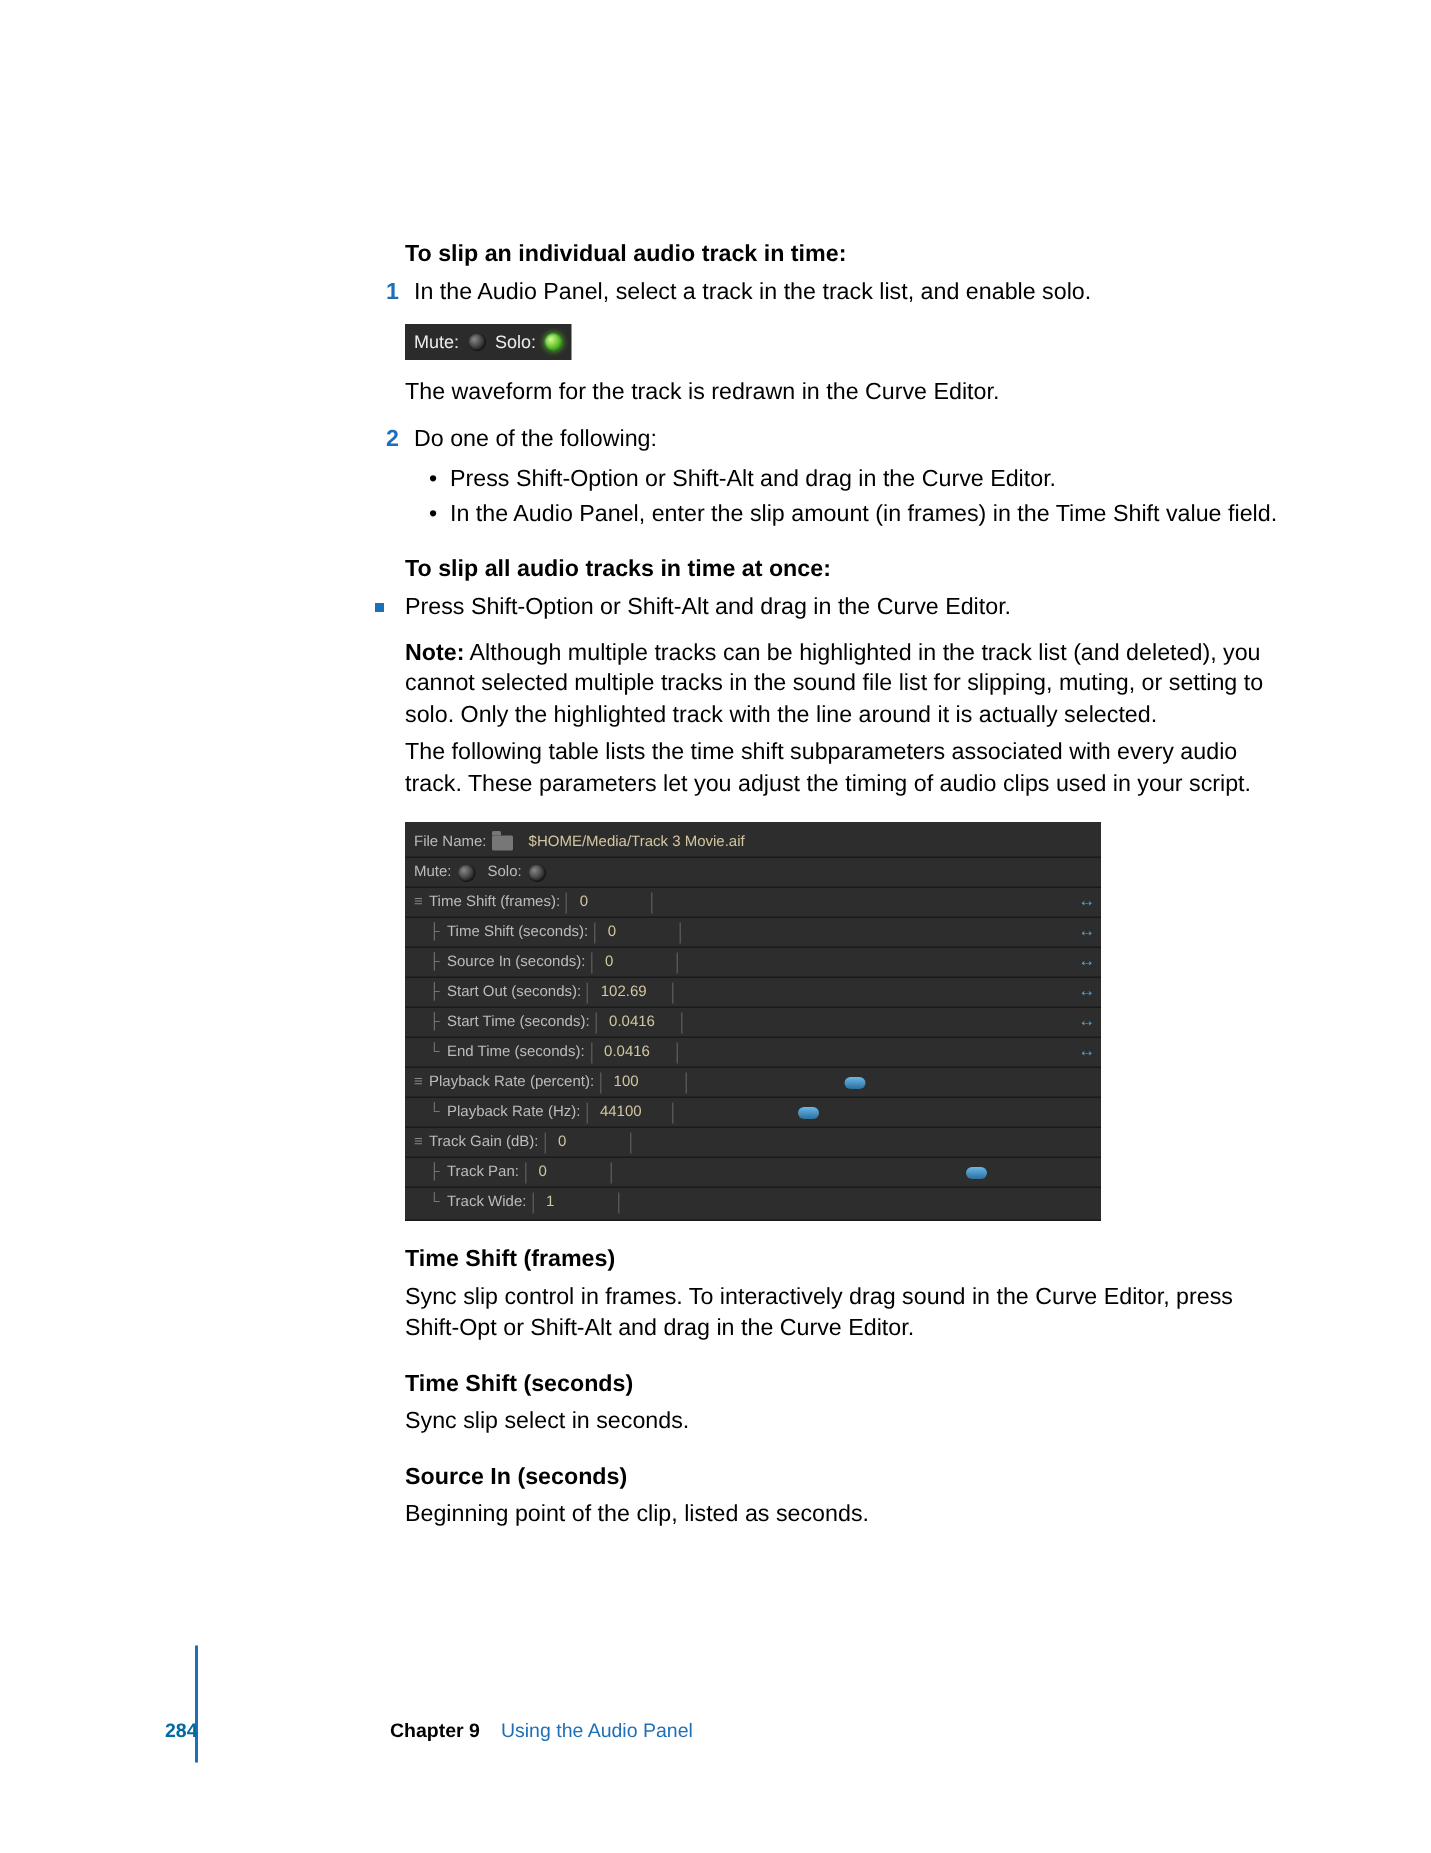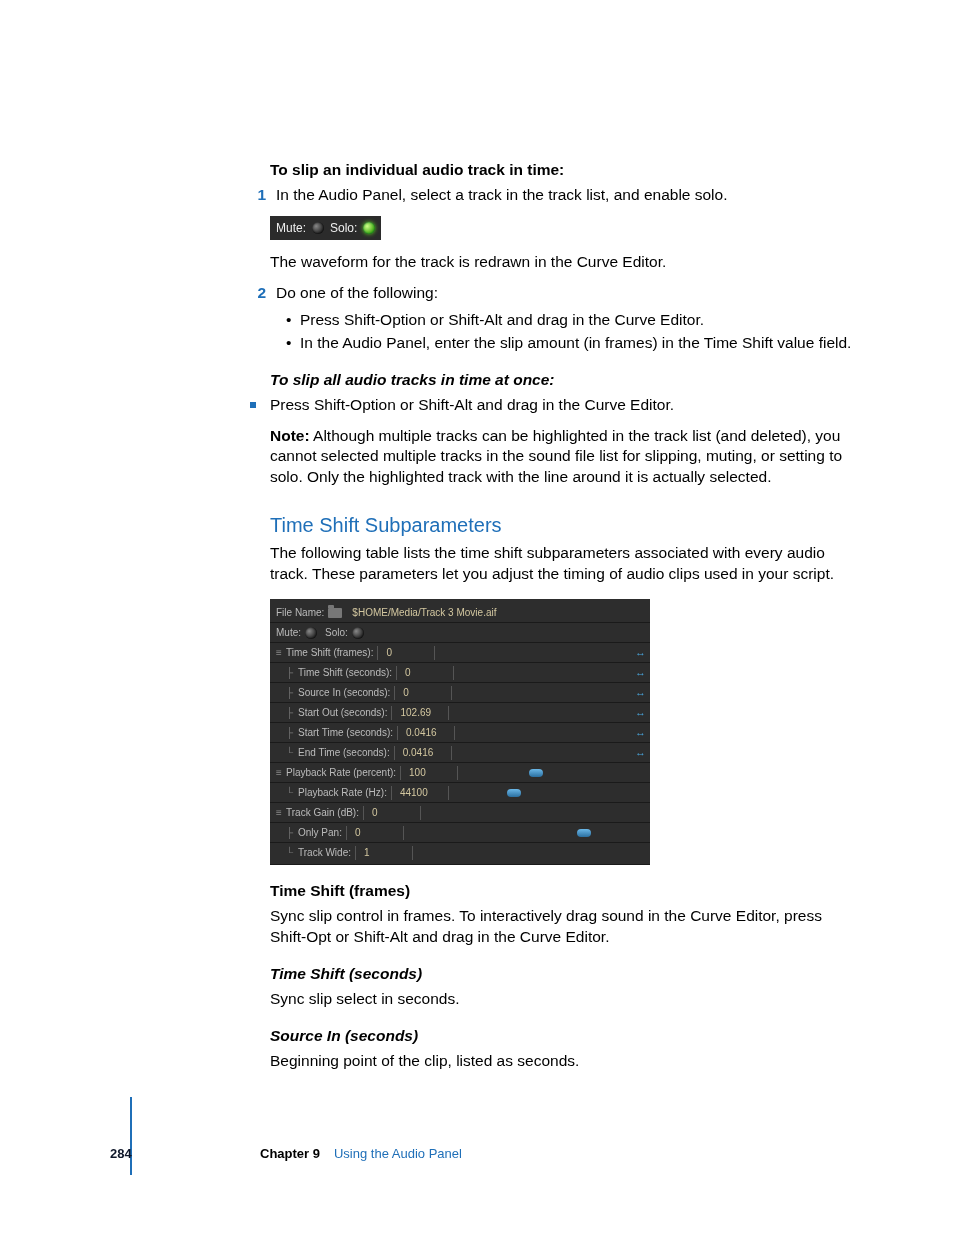--- a/index.html
+++ b/index.html
@@ -63,21 +63,21 @@
   .note-italic { font-weight: 600; }
   .h2 {
     color: #1f6fb8;
     font-size: 20px;
     font-weight: 400;
     margin-top: 24px;
     margin-bottom: 4px;
   }
   .para { margin-top: 4px; margin-bottom: 4px; }
   .mt8 { margin-top: 10px; }
-  .mt14 { margin-top: 16px; font-style: italic; }
+  .mt14 { margin-top: 16px; }
   
   .mute-solo {
     display: inline-flex;
     align-items: center;
     background: #2b2b2b;
     color: #fff;
     font-size: 12px;
     padding: 4px 6px;
     margin-top: 10px;
     margin-bottom: 8px;
@@ -92,21 +92,21 @@
   .led.on {
     background: radial-gradient(circle at 35% 35%, #cfff8a, #3ea60e 70%);
     box-shadow: 0 0 4px #5ed020, inset 0 0 2px #063;
   }
   
   .panel {
     background: #2d2d2d;
     color: #ddd;
     font-family: "Lucida Grande", Tahoma, sans-serif;
     font-size: 10px;
-    width: 380px;
+    width: 464px;
     margin-top: 14px;
     margin-bottom: 16px;
     padding: 4px 0 2px 0;
     border-bottom: 1px solid #1a1a1a;
   }
   .panel-row {
     display: flex;
     align-items: center;
     height: 19px;
     padding: 0 6px;
@@ -188,21 +188,21 @@
     font-size: 13px;
   }
   .footer-rule {
     position: absolute;
     bottom: 60px;
     left: 130px;
     width: 2px;
     height: 78px;
     background: #1f6fb8;
   }
-  .pagenum { font-weight: 600; color: #0f172a; width: 150px; }
+  .pagenum { font-weight: 600; color: #0369a1; width: 150px; }
   .chapnum { font-weight: 600; margin-right: 14px; }
   .chapname { color: #1f6fb8; }
 </style>
 </head>
 <body>
 
 <div class="page">
   <div class="content">
 
     <div class="bold">To slip an individual audio track in time:</div>
@@ -239,21 +239,20 @@
     <div class="sq-bullet">
       <div class="sq"></div>
       <div>Press Shift-Option or Shift-Alt and drag in the Curve Editor.</div>
     </div>
     <div class="para mt8">
       <span class="note-italic">Note:</span>
       <span> </span>
       <span>Although multiple tracks can be highlighted in the track list (and deleted), you cannot selected multiple tracks in the sound file list for slipping, muting, or setting to solo. Only the highlighted track with the line around it is actually selected.</span>
     </div>
 
-    <div class="h2">Time Shift Subparameters</div>
     <div class="para">The following table lists the time shift subparameters associated with every audio track. These parameters let you adjust the timing of audio clips used in your script.</div>
 
     
     <div class="panel">
       <div class="panel-row first">
         <span class="plabel">File Name:</span>
         <span class="folder-icon"></span>
         <span class="pval" style="width:auto;color:#d3c7a0;">$HOME/Media/Track 3 Movie.aif</span>
       </div>
       <div class="panel-row">
@@ -347,21 +346,21 @@
             <span class="tree-mark">≡</span>
             <span class="plabel">Track Gain (dB):</span>
             <span class="val-box">
               <span class="pval">0</span>
             </span>
             <div class="slider-track"></div>
           </div>
           <div class="panel-row">
             <span class="tree-mark"></span>
             <span class="tree-indent" style="color: rgb(119, 119, 119);">├</span>
-            <span class="plabel">Only Pan:</span>
+            <span class="plabel">Track Pan:</span>
             <span class="val-box">
               <span class="pval">0</span>
             </span>
             <div class="slider-track">
               <div class="slider-thumb" style="left: 78%;"></div>
             </div>
           </div>
           <div class="panel-row">
             <span class="tree-mark"></span>
             <span class="tree-indent" style="color: rgb(119, 119, 119);">└</span>

